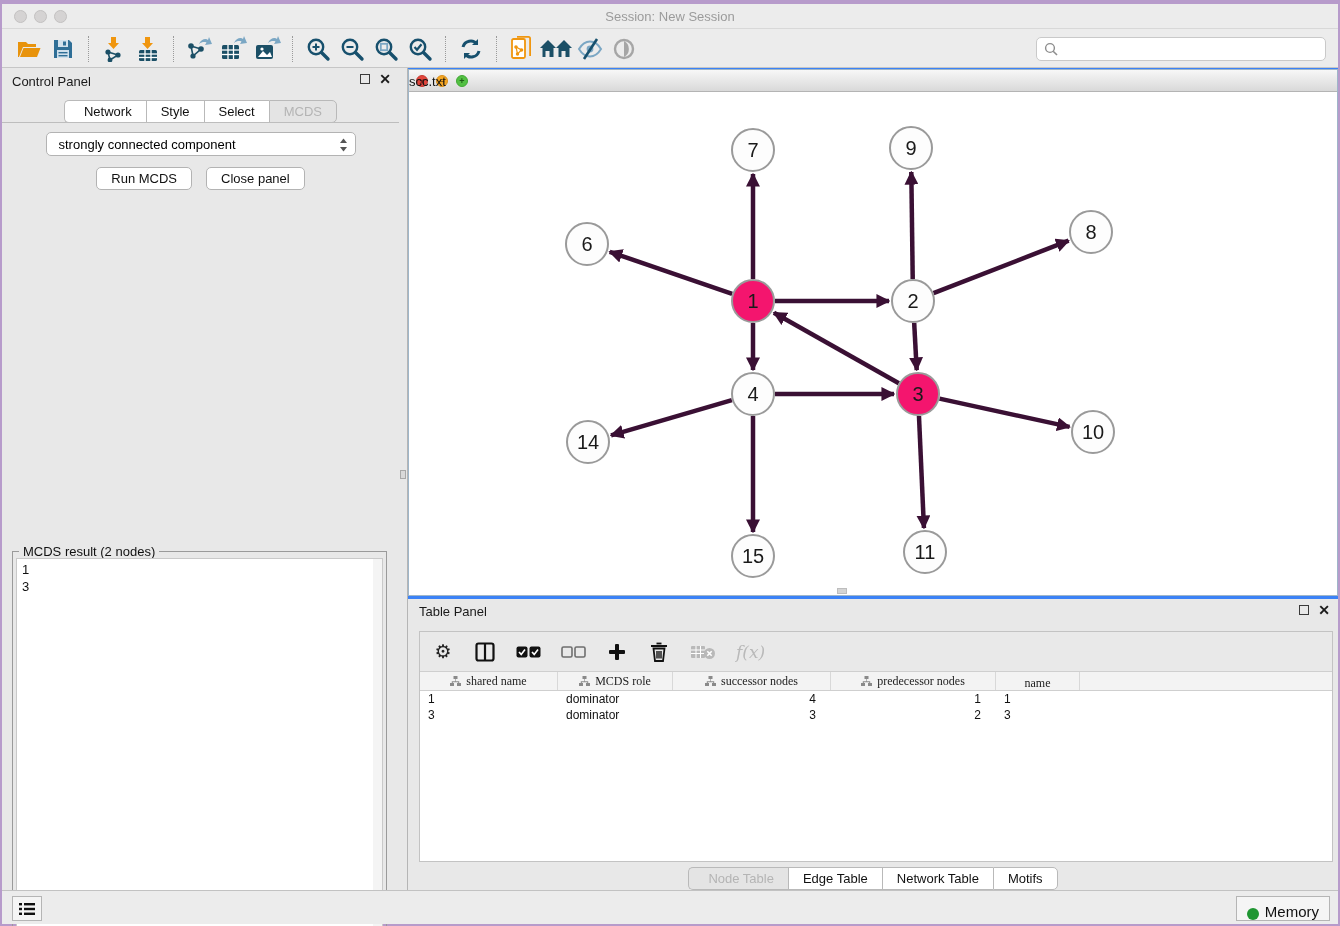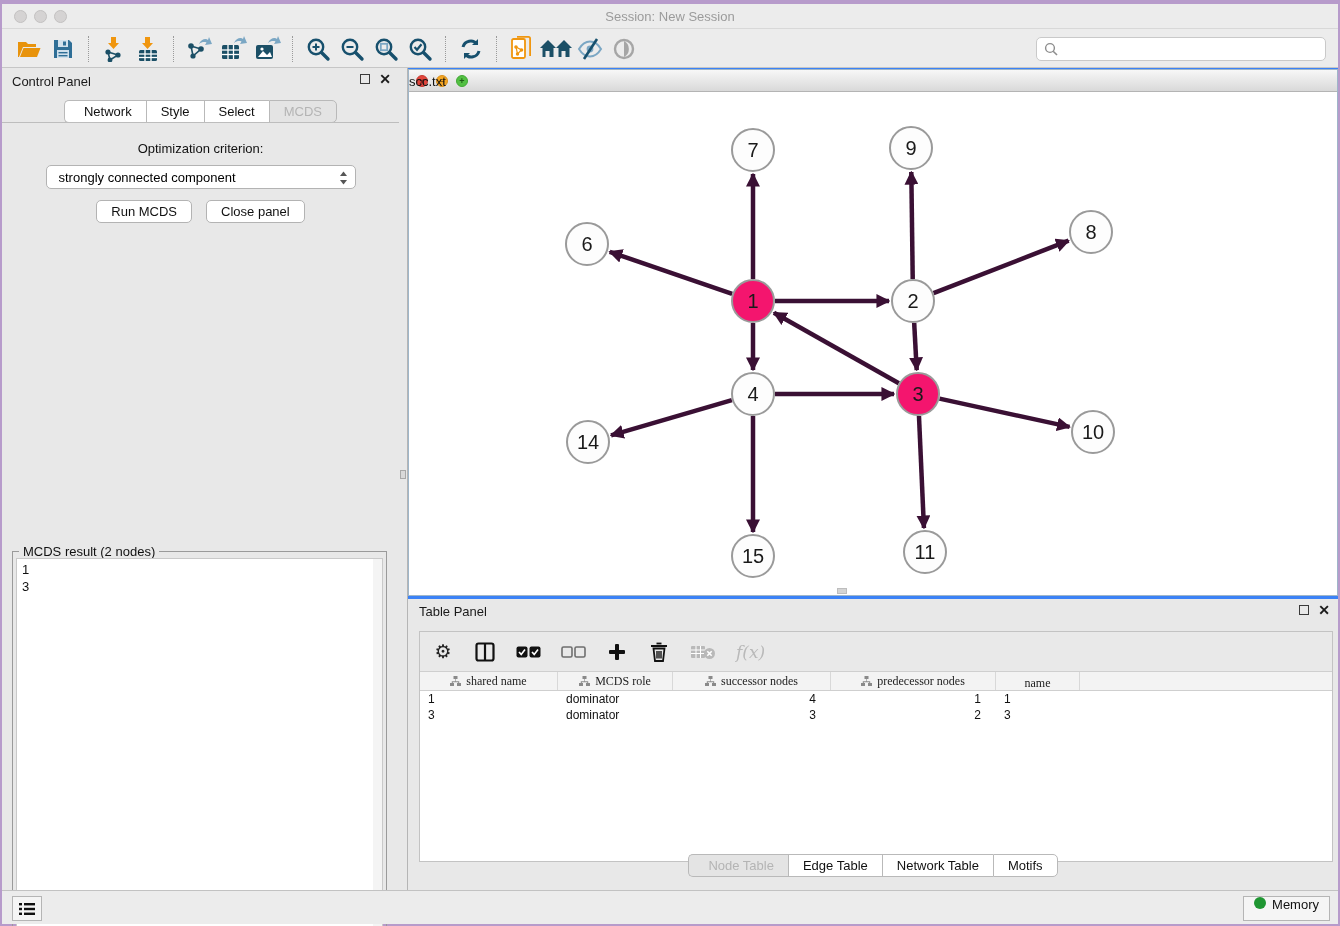--- a/index.html
+++ b/index.html
@@ -70,26 +70,26 @@
   .tbl-toolbar { height:40px; background:#e9e9e9; border-bottom:1px solid #cfcfcf; display:flex; align-items:center; padding-left:12px; gap:20px; }
   .tbl-tb-btn { display:flex; align-items:center; justify-content:center; min-width:22px; height:26px; }
   .gear-glyph { font-size:19px; color:#222; }
   .fx-glyph { font-family:"DejaVu Serif", serif; font-style:italic; font-size:17px; color:#b9b9b9; }
   .tbl-header { display:flex; height:19px; background:#f3f3f3; border-bottom:1px solid #cfcfcf; font-size:12px; color:#222;font-family:Liberation Serif, serif; }
   .th-cell { display:flex; align-items:center; justify-content:center; gap:5px; border-right:1px solid #d8d8d8; position:relative; }
   .tbl-row { display:flex; height:16px; font-size:12px; color:#111; }
   .td-cell { padding:1px 8px; overflow:hidden; }
   .td-right { text-align:right; padding-right:15px; }
 
-  .tbl-tabs { position:absolute; left:0; width:100%; top:255px; display:flex; }
+  .tbl-tabs { position:absolute; left:0; width:100%; top:268px; display:flex; }
 
   
   .statusbar { position:absolute; left:0; top:886px; width:100%; height:34px; background:#ececec; border-top:1px solid #c2c2c2; }
   .list-btn { position:absolute; left:10px; top:5px; width:30px; height:25px; background:#f5f5f5; border:1px solid #b5b5b5; display:flex; align-items:center; justify-content:center; }
-  .mem-btn { position:absolute; right:8px; top:5px; height:25px; background:#f5f5f5; border:1px solid #b5b5b5; display:flex; align-items:flex-start; gap:6px; padding:0 10px; font-size:13px; color:#111; }
+  .mem-btn { position:absolute; right:8px; top:5px; height:25px; background:#f5f5f5; border:1px solid #b5b5b5; display:flex; align-items:flex-end; gap:6px; padding:0 10px; font-size:15px; color:#111; }
   .mem-dot { width:12px; height:12px; border-radius:50%; background:#1f9632; }
 </style>
 </head>
 <body>
 
 <div class="window">
 
   <div class="titlebar">
     <div class="tl-dot t1"></div>
     <div class="tl-dot t2"></div>
@@ -260,21 +260,20 @@
         <div class="ico-float"></div>
         <div class="ico-close">✕</div>
       </div>
       <div class="seg-tabs">
         <div class="seg">Network</div>
         <div class="seg">Style</div>
         <div class="seg">Select</div>
         <div class="seg active">MCDS</div>
       </div>
       <div class="cpanel-body">
-        <div class="opt-label">Optimization criterion:</div>
         <div class="dropdown">
           <span>strongly connected component</span>
           <svg class="dd-arrows" width="9" height="14" viewBox="0 0 9 14">
               <path d="M4.5 0.5 L8 5 H1z" fill="#555"></path>
               <path d="M4.5 13.5 L1 9 H8z" fill="#555"></path>
             </svg>
         </div>
         <div class="btn-row">
           <button class="push-btn">Run MCDS</button>
           <button class="push-btn">Close panel</button>

